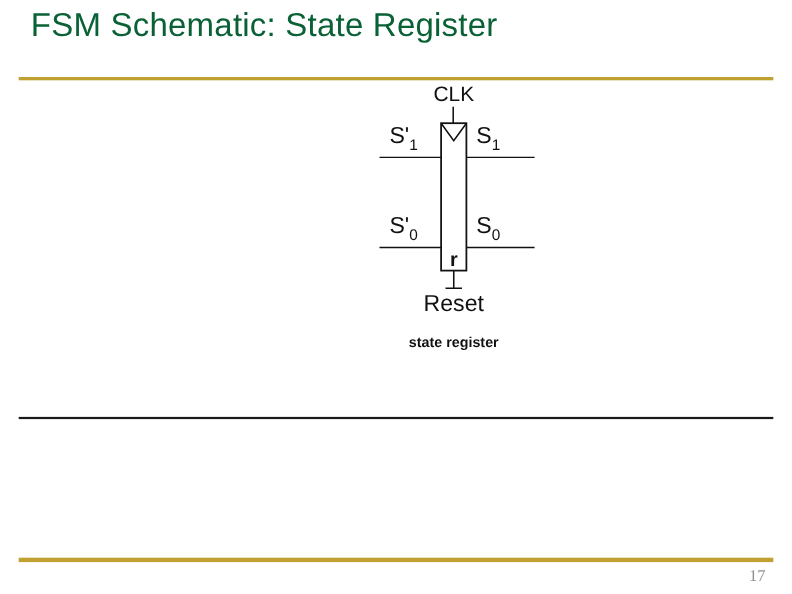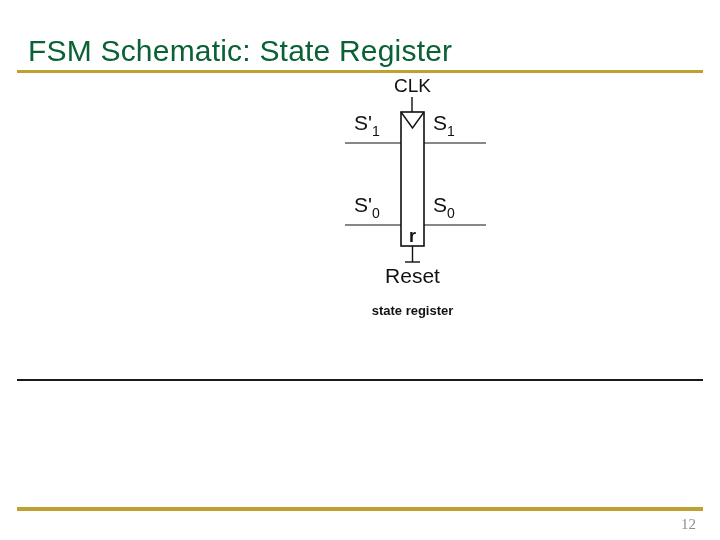--- a/index.html
+++ b/index.html
@@ -12,21 +12,21 @@
     height: 540px;
     position: relative;
     overflow: hidden;
     font-family: "Liberation Sans", sans-serif;
   }
 
   
   #slide-title {
     position: absolute;
     left: 28px;
-    top: 34px;
+    top: 7px;
     width: 664px;
     font-size: 30px;
     font-weight: 400;
     color: #0a6135;
     letter-spacing: 0.2px;
     white-space: nowrap;
   }
 
   
   .rule {
@@ -145,13 +145,13 @@
 
     <text class="sch-label lbl-caption" x="92.5" y="243" text-anchor="middle">state register</text>
 
   </svg>
 </div>
 
 <div class="rule" id="body-rule"></div>
 
 <div class="rule" id="footer-rule"></div>
 
-<div id="page-number">12</div>
+<div id="page-number">17</div>
 
 </body></html>

